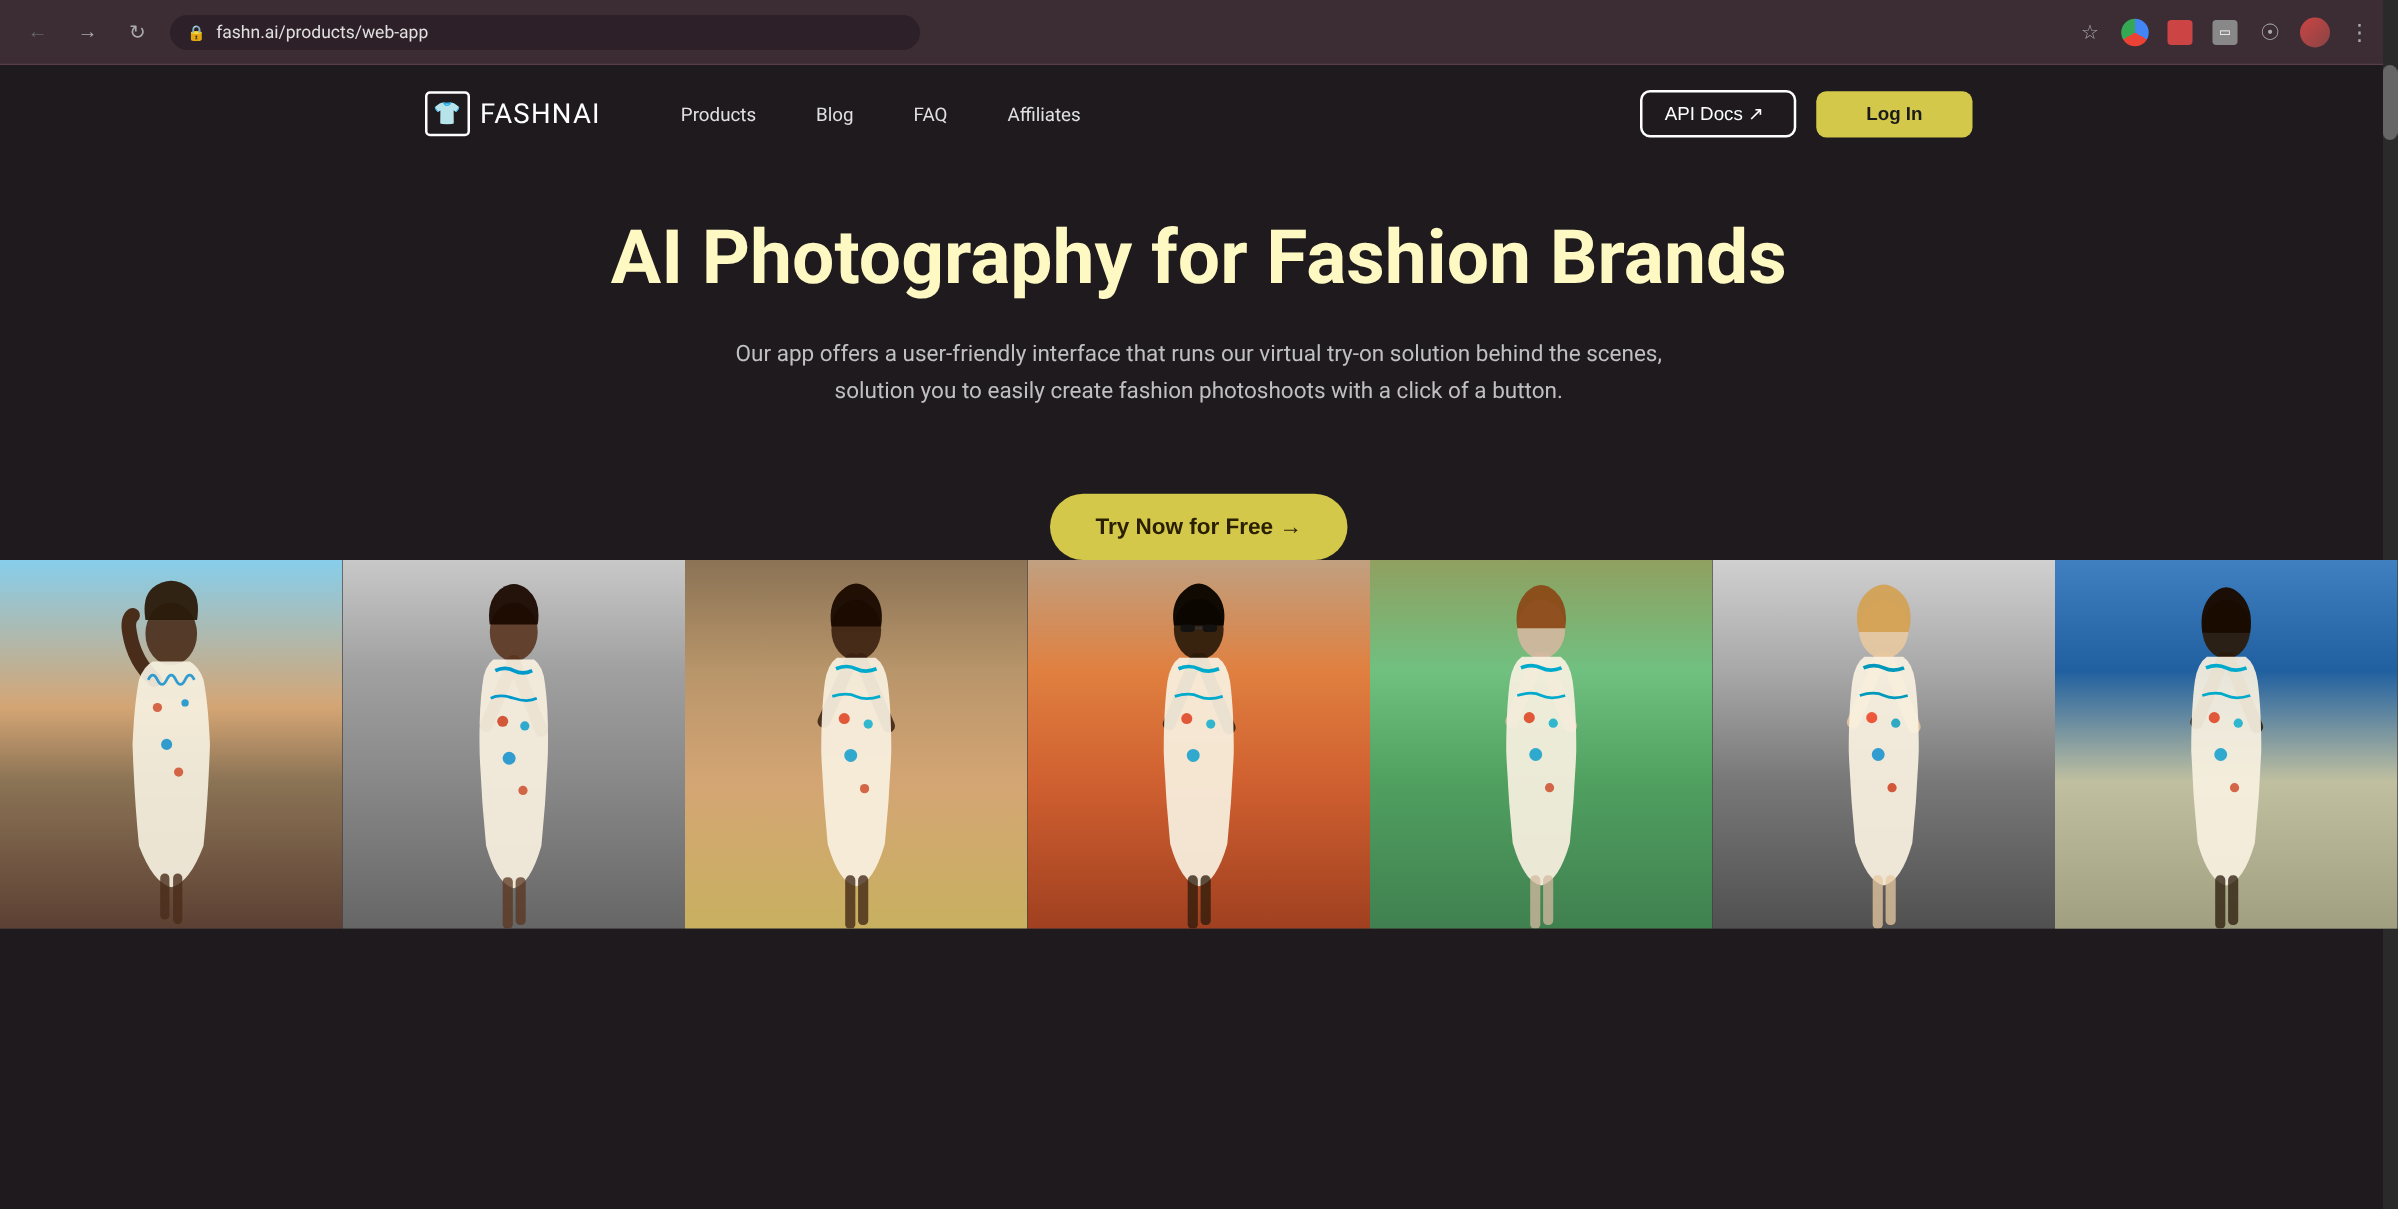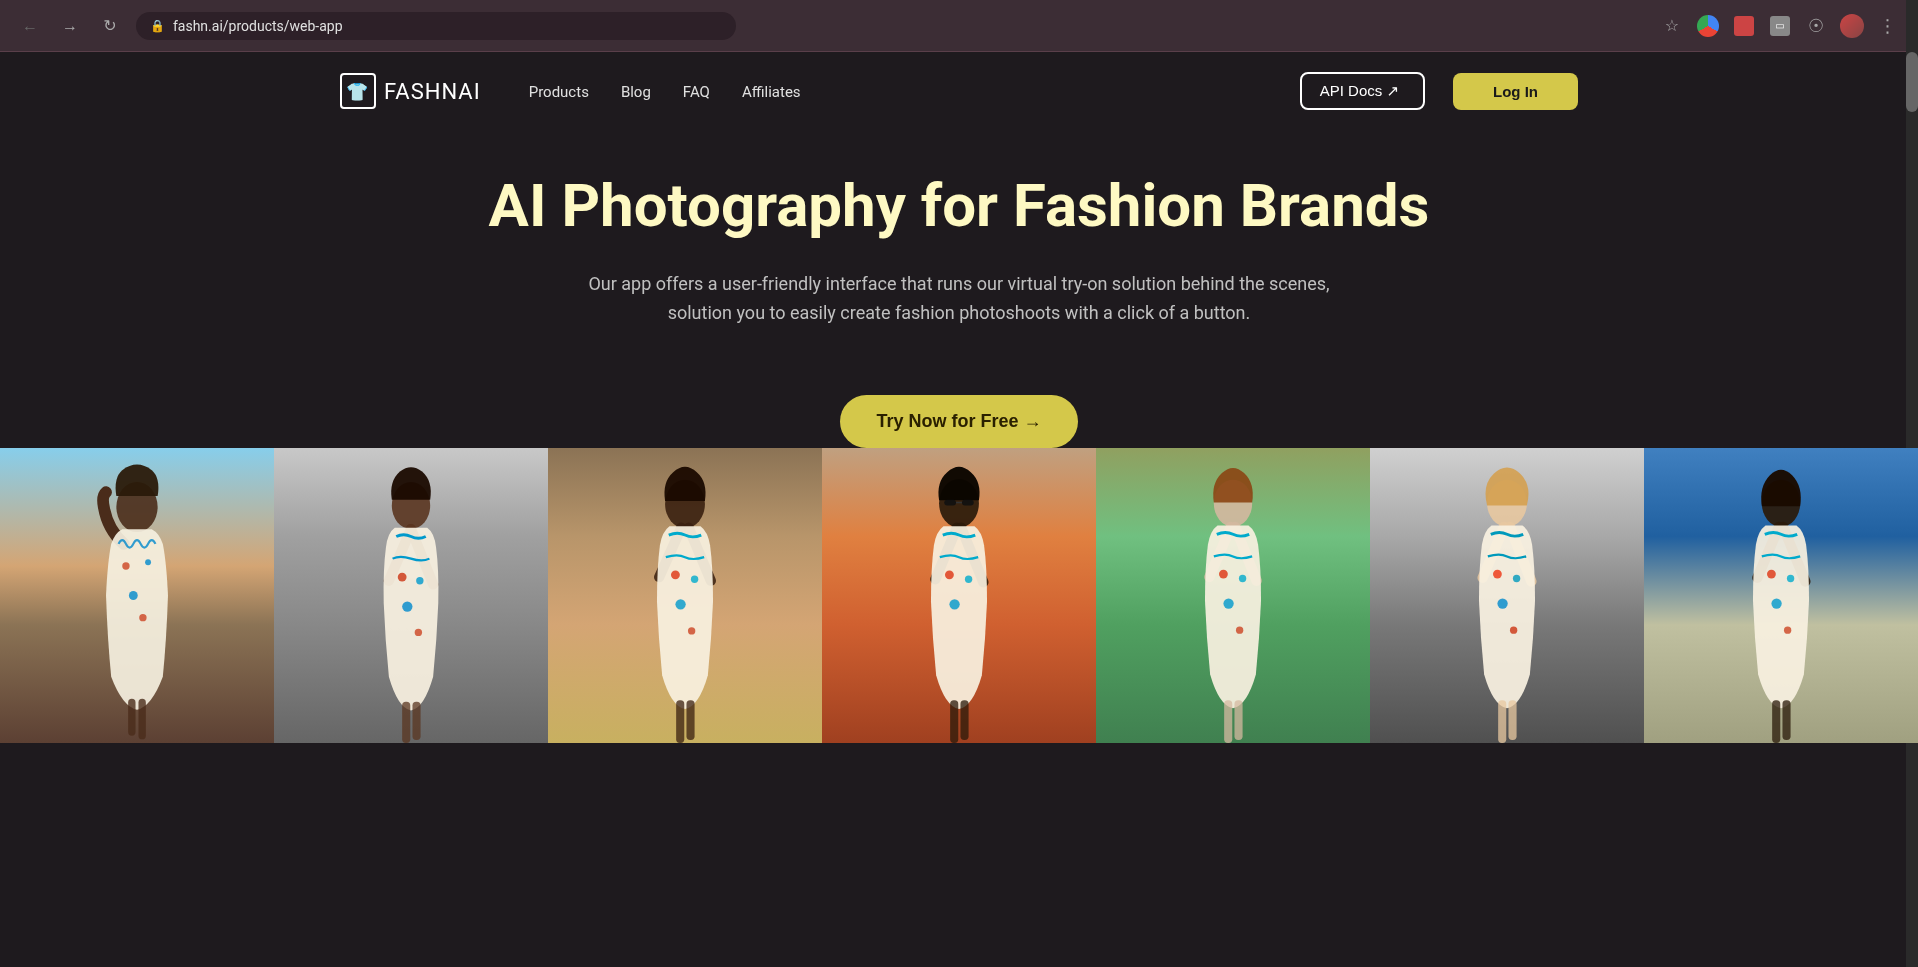--- a/index.html
+++ b/index.html
@@ -189,35 +189,36 @@
       letter-spacing: 1px;
       color: #fff;
     }
 
     .logo-text span {
       font-weight: 400;
     }
 
     .nav-links {
       display: flex;
-      gap: 32px;
+      gap: 48px;
       list-style: none;
       flex: 1;
+      margin-left: 16px;
     }
 
     .nav-links a {
       color: #e0e0e0;
       text-decoration: none;
       font-size: 15px;
     }
 
     .nav-actions {
       display: flex;
       align-items: center;
-      gap: 28px;
+      gap: 16px;
     }
 
     .btn-api-docs {
       border: 2px solid #fff;
       background: transparent;
       color: #fff;
       padding: 8px 18px;
       border-radius: 8px;
       font-size: 15px;
       cursor: pointer;

